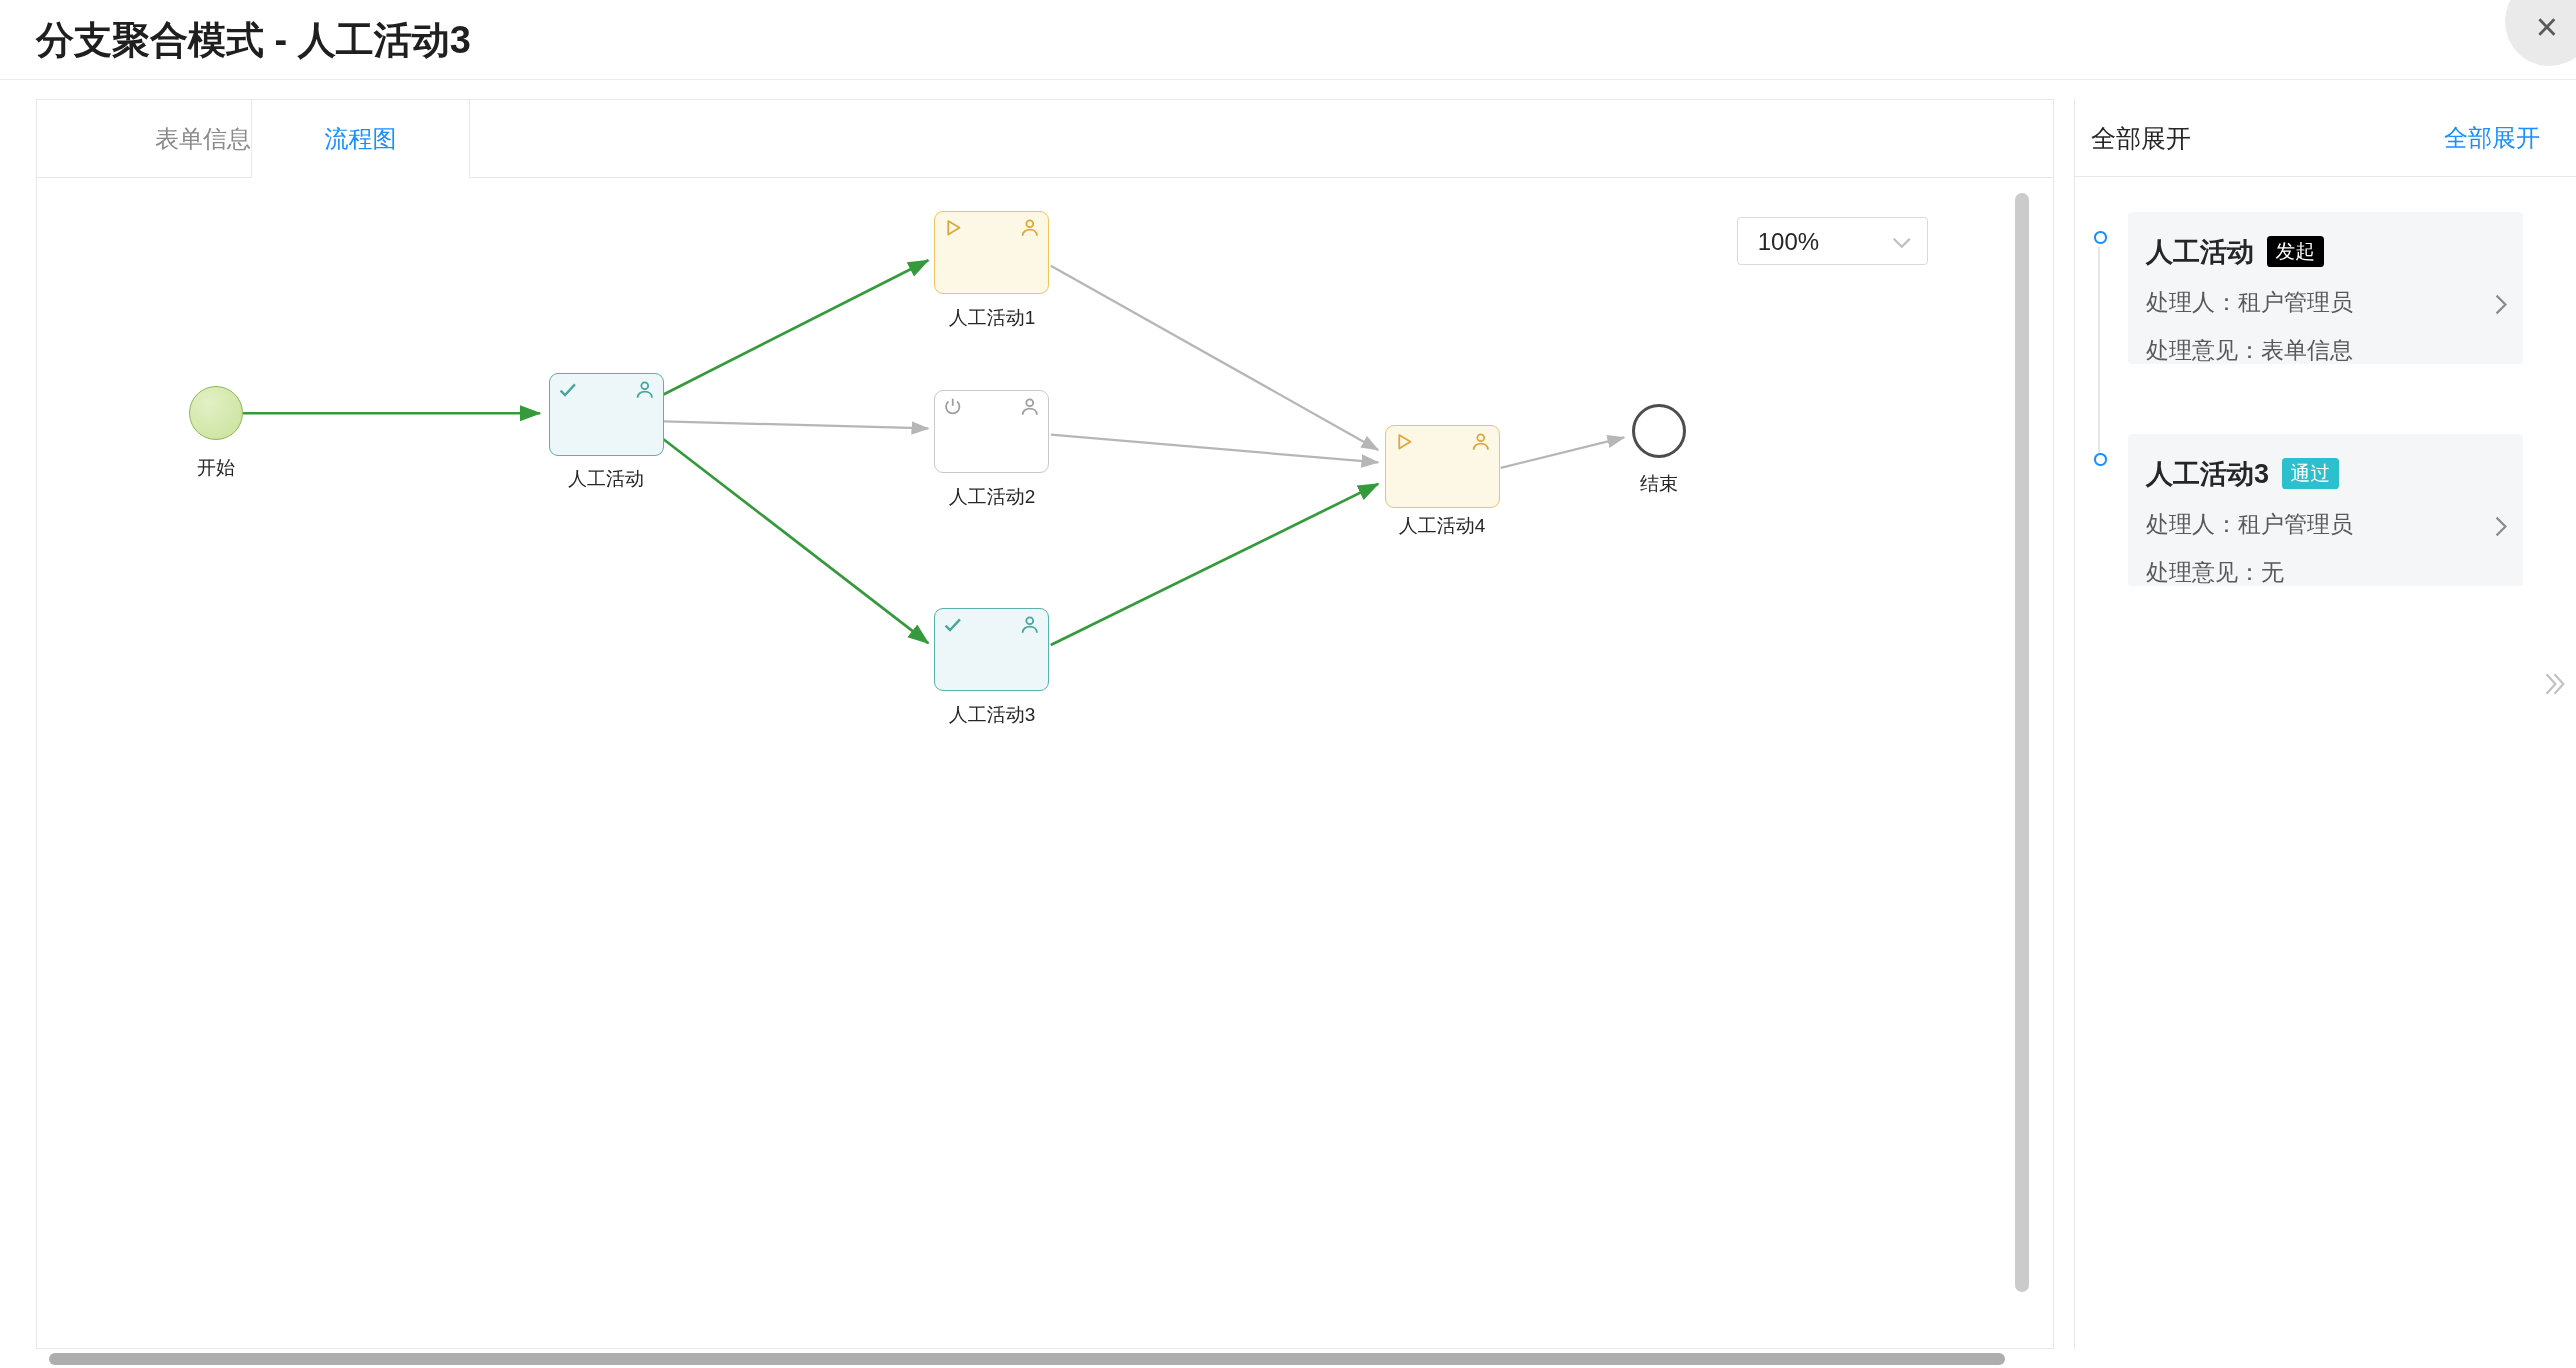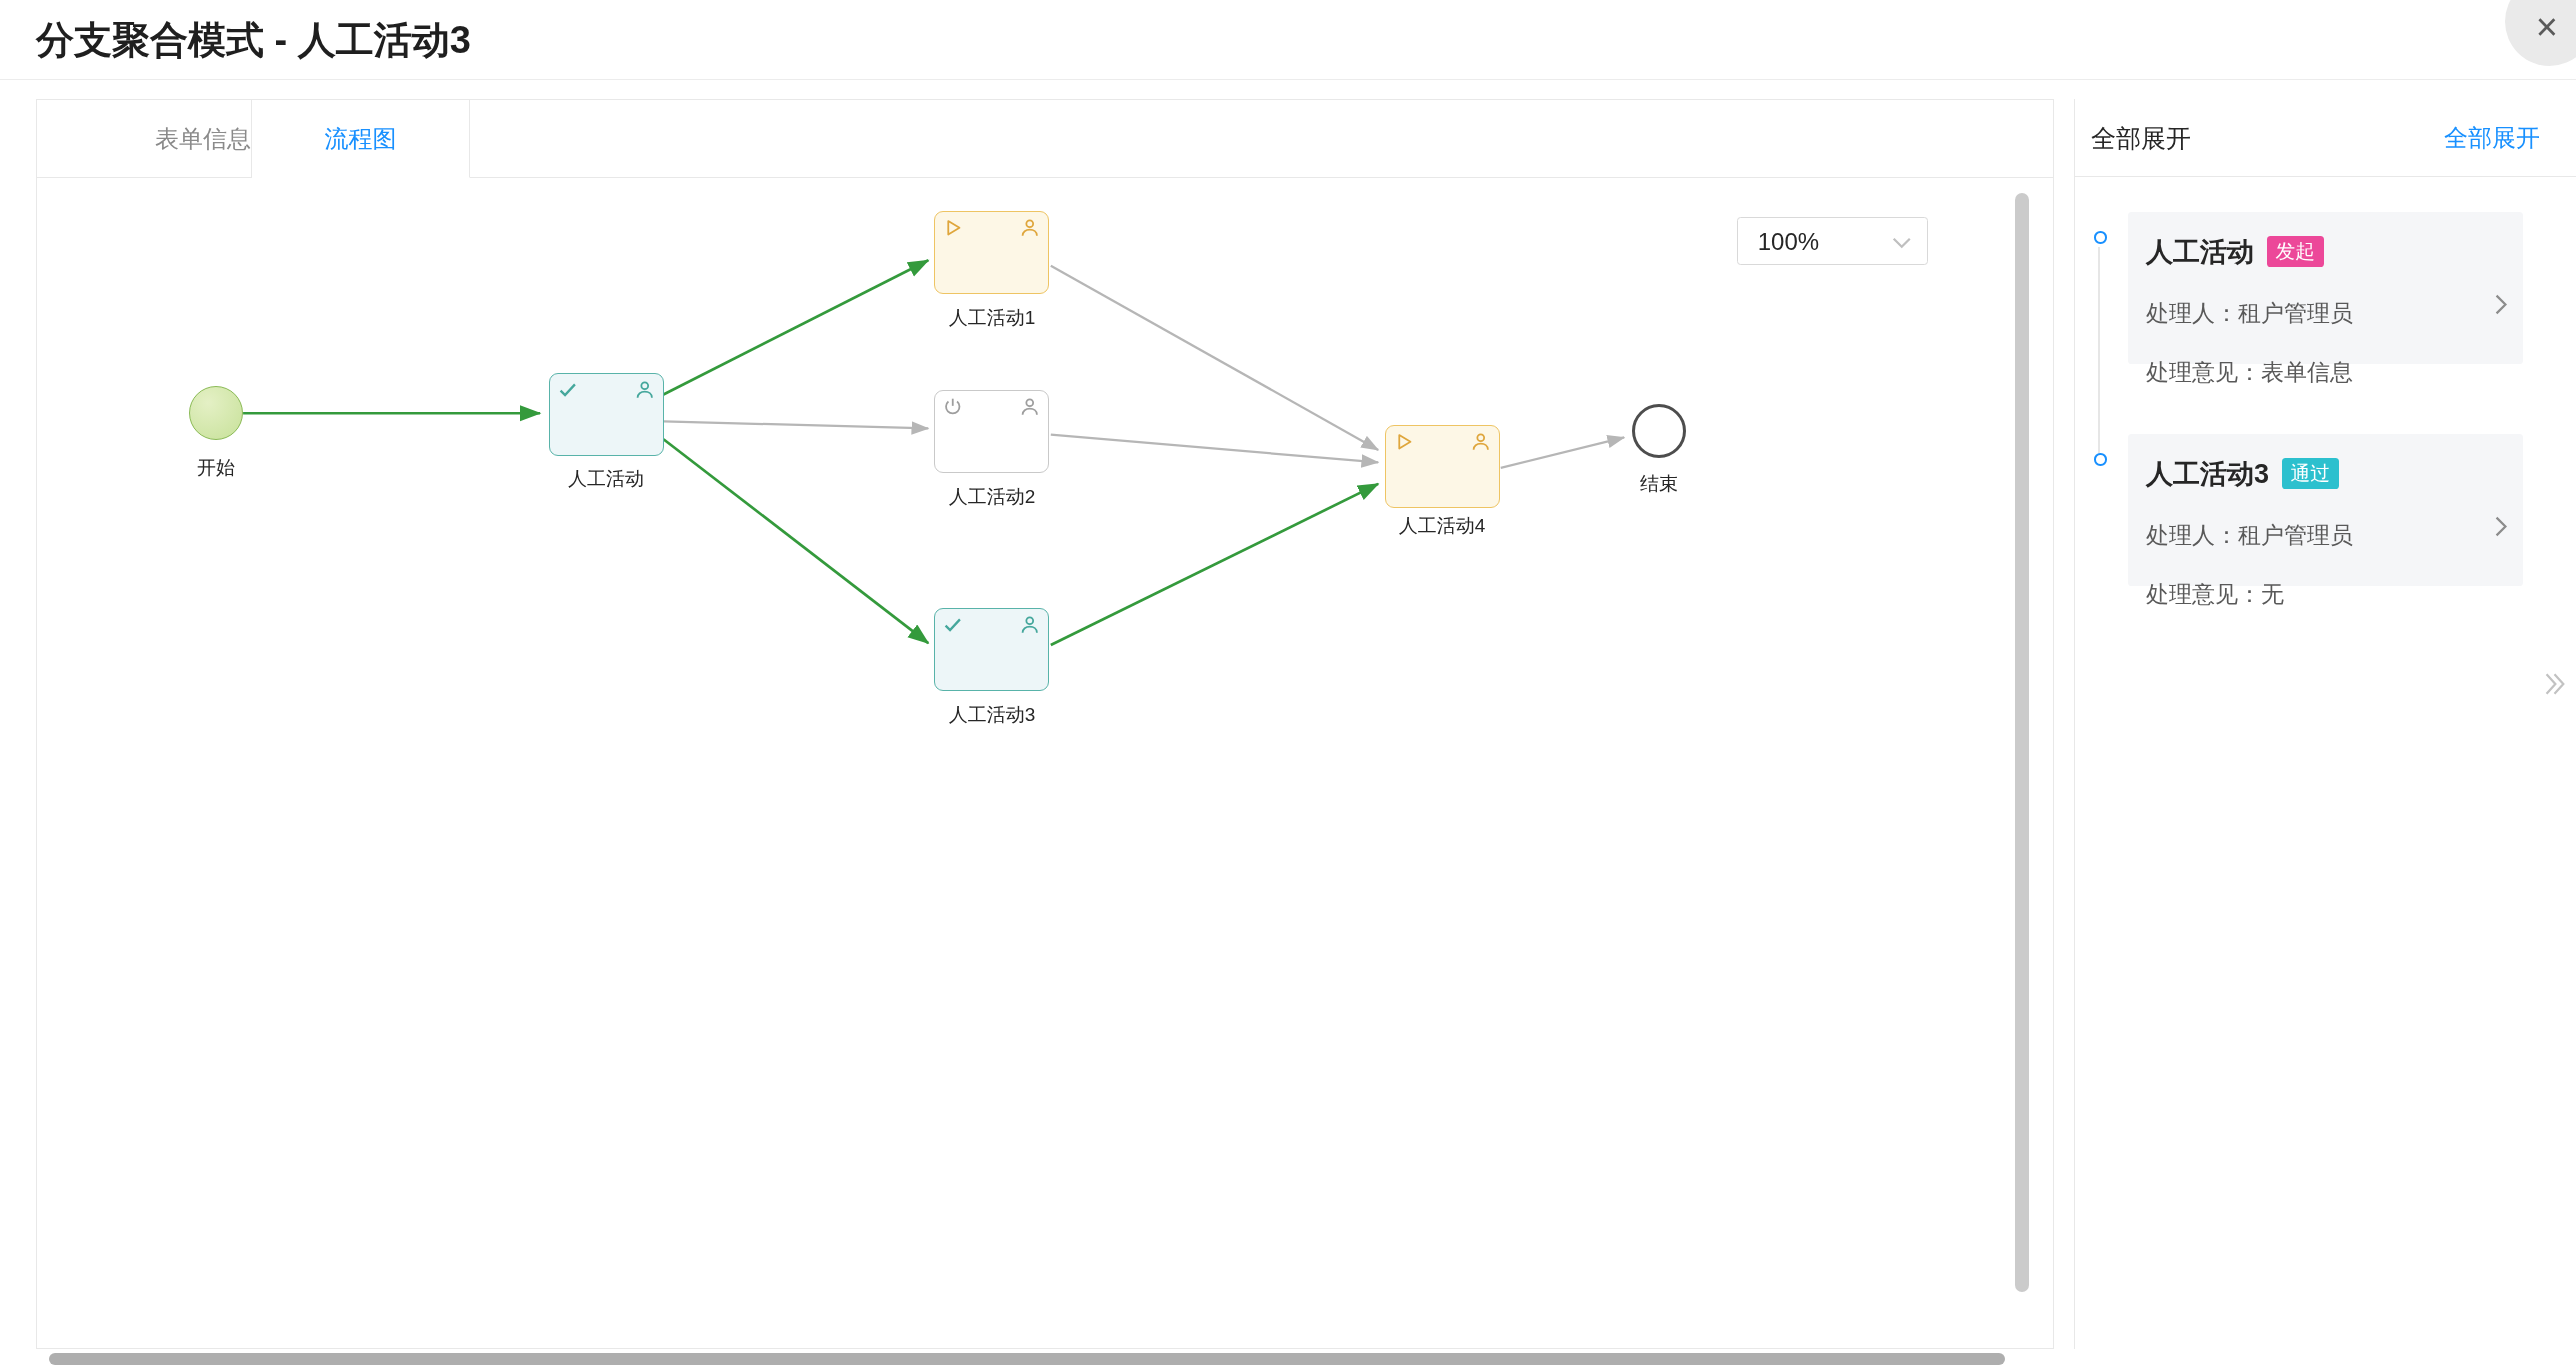--- a/index.html
+++ b/index.html
@@ -51,21 +51,21 @@
   .expand-all{position:absolute;right:36px;top:0;line-height:78px;font-size:24px;color:#1890ff;cursor:pointer;}
   .panel-body{position:relative;width:100%;height:1171px;}
 
   .tl-dot{position:absolute;left:19px;width:12.5px;height:12.5px;border:2.7px solid #1890ff;border-radius:50%;background:#fff;box-sizing:border-box;}
   .tl-line{position:absolute;left:23px;width:1.8px;background:#e6e6e6;}
 
   .entry{position:absolute;left:53px;width:395px;height:152px;background:#f5f6f8;border-radius:3.6px;box-sizing:border-box;padding:21.5px 21.5px 0 18px;}
   .entry-title-row{display:flex;align-items:center;gap:12.5px;}
   .entry-title{font-size:27px;font-weight:bold;color:#262626;}
   .badge{display:inline-block;font-size:19.7px;color:#fff;padding:3.6px 9px;border-radius:3.6px;line-height:1.2;}
-  .entry-row{margin-top:28px;font-size:23px;color:#595959;position:relative;}
+  .entry-row{margin-top:17px;font-size:23px;color:#595959;position:relative;}
   .row-chevron{position:absolute;right:14.3px;top:79px;cursor:pointer;}
 
   .collapse-handle{position:absolute;left:2541px;top:669px;cursor:pointer;}
 </style>
 </head>
 <body>
 
 <div id="app">
 
   <div class="win-header">
@@ -205,21 +205,21 @@
     </div>
 
     <div class="panel-body">
       <div class="tl-line" style="top:70px;height:208px;"></div>
       <div class="tl-dot" style="top:54px;"></div>
       <div class="tl-dot" style="top:276px;"></div>
 
       <div class="entry" style="top:35px;">
         <div class="entry-title-row">
           <span class="entry-title">人工活动</span>
-          <span class="badge" style="background-color: #ec4899;">发起</span>
+          <span class="badge" style="background-color: #000000;">发起</span>
         </div>
         <div class="entry-row">
           <span>处理人：</span><span>租户管理员</span>
         </div>
         <div class="entry-row">
           <span>处理意见：</span><span>表单信息</span>
         </div>
         <span class="row-chevron">
           <svg width="16" height="27" viewBox="0 0 18 30">
               <polyline points="4,5 14,15 4,25" fill="none" stroke="#8c8c8c" stroke-width="2.5"></polyline>

